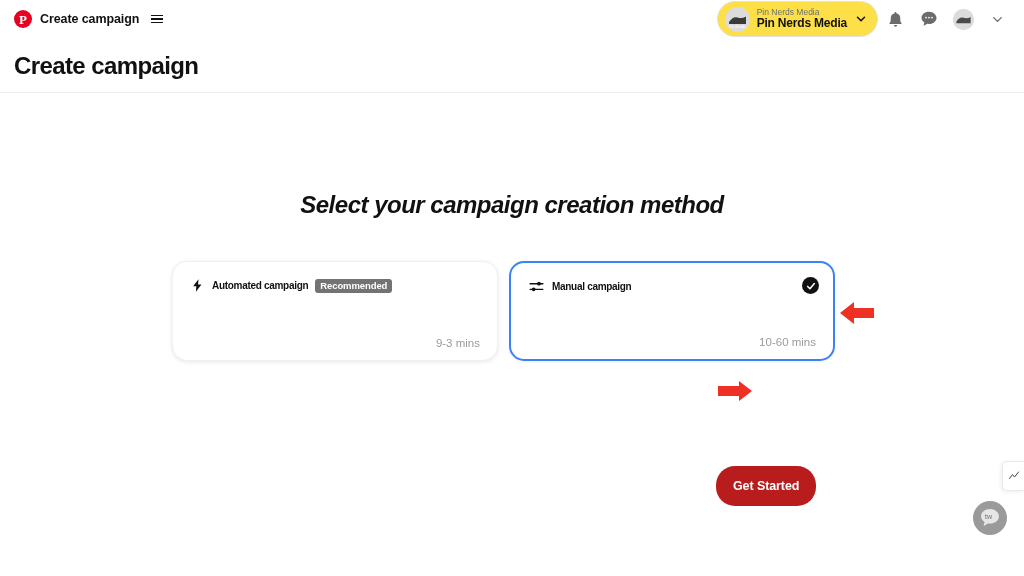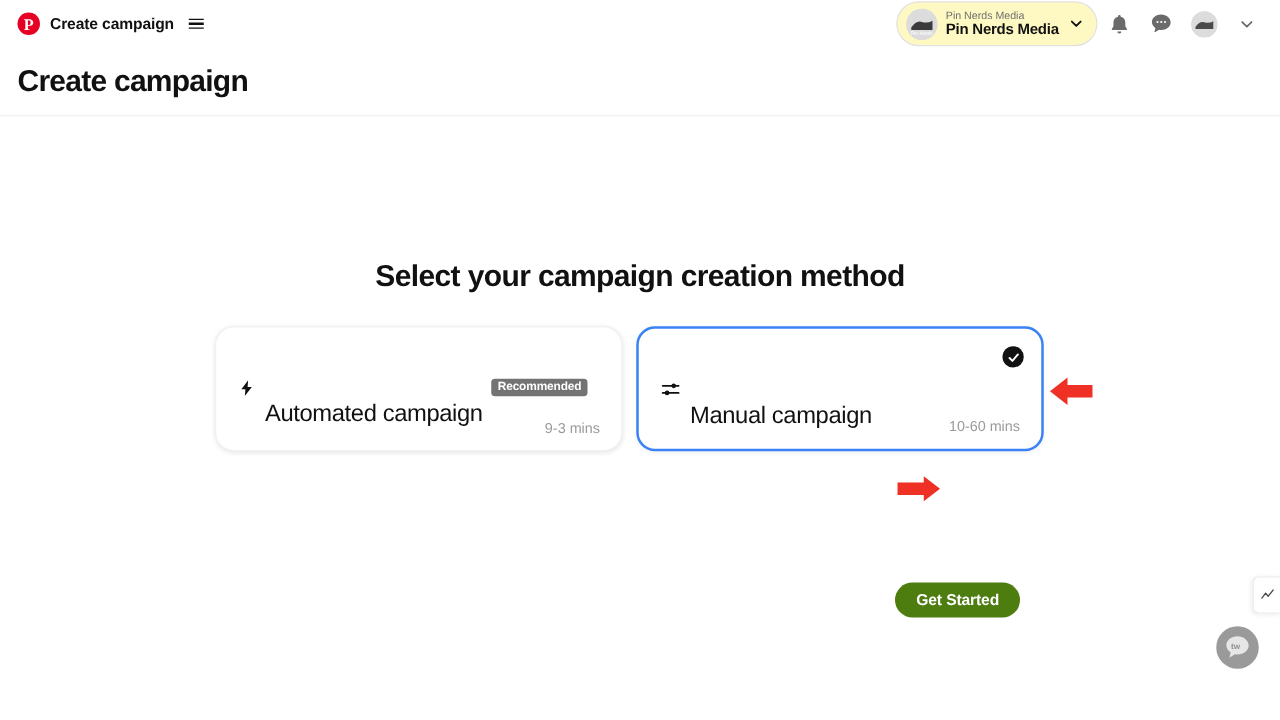--- a/index.html
+++ b/index.html
@@ -27,21 +27,21 @@
   .brand-text { font-size: 12.5px; font-weight: bold; color: #111; letter-spacing: -0.1px; }
   .hamburger { display: inline-flex; flex-direction: column; gap: 2px; margin-left: 4px; cursor: pointer; }
   .hamburger span { display: block; width: 12px; height: 1.6px; background: #111; }
 
   .topbar-right {
     margin-left: auto; display: flex; align-items: center; gap: 0; margin-right: 10px;
   }
   .acct-pill {
     display: flex; align-items: center; gap: 7px;
     border: 1px solid #e1e1e1; border-radius: 22px;
-    height: 36px; padding: 0 9px 0 7px; background: #fef9c3;
+    height: 36px; padding: 0 9px 0 7px; background: #fde047;
     cursor: pointer;
   }
   .acct-avatar {
     width: 25px; height: 25px; border-radius: 50%;
     background: #d8d8d8; flex: 0 0 auto;
     display: flex; align-items: center; justify-content: center; overflow: hidden;
   }
   .acct-lines { display: flex; flex-direction: column; line-height: 1.05; }
   .acct-sub { font-size: 8.5px; color: #6e6e6e; }
   .acct-name { font-size: 12px; font-weight: bold; color: #111; letter-spacing: -0.2px; }
@@ -62,41 +62,41 @@
     border-bottom: 1px solid #efefef; background: #fff;
   }
   .page-title {
     position: absolute; left: 14px; top: 14px;
     font-size: 24px; font-weight: bold; color: #111; letter-spacing: -0.6px;
   }
 
   
   .main { position: absolute; top: 93px; left: 0; width: 1024px; height: 483px; }
   .section-title {
-    position: absolute; top: 115px; left: 0; width: 1024px; text-align: center;
-    font-size: 24px; font-weight: bold; color: #111; letter-spacing: -0.5px;
+    position: absolute; top: 98px; left: 0; width: 1024px; text-align: center;
+    font-size: 24px; font-weight: bold; color: #111; letter-spacing: -0.5px; font-style: italic;
   }
 
   .cards { position: absolute; top: 168px; left: 172px; display: flex; gap: 11px; }
   .card {
     width: 326px; height: 100px;
     border-radius: 15px; background: #fff;
     padding: 15px 17px 0 17px;
     position: relative;
   }
   .card.unselected {
     border: 1px solid #f1f1f1;
     box-shadow: 0 1px 4px rgba(0,0,0,0.10);
   }
   .card.selected {
     border: 2px solid #3b82f6;
     box-shadow: 0 1px 3px rgba(0,0,0,0.06);
   }
   .card-head { display: flex; align-items: center; gap: 7px; }
-  .card-title { font-size: 19px; font-weight: normal; color: #111; letter-spacing: -0.3px; margin-top: 44px; }
+  .card-title { font-size: 10px; font-weight: bold; color: #111; letter-spacing: -0.3px; }
   .badge {
     background: #737373; color: #fff; font-size: 9.5px; font-weight: bold;
     border-radius: 3px; padding: 2px 5px 2.5px; line-height: 1; letter-spacing: -0.1px;
   }
   .card-desc {
     margin-top: 6px; font-size: 11.8px; color: #222; line-height: 1.32;
     max-width: 285px;
   }
   .card-time {
     position: absolute; right: 17px; bottom: 11px;
@@ -107,22 +107,22 @@
     width: 17px; height: 17px; border-radius: 50%; background: #111;
     display: flex; align-items: center; justify-content: center;
   }
 
   
   .cta-row {
     position: absolute; top: 373px; left: 716px;
     display: flex; align-items: center; gap: 14px;
   }
   .btn-primary {
-    background: #4d7c0f; color: #fff; border: none;
-    border-radius: 19px; height: 28px; padding: 0 17px;
+    background: #b91c1c; color: #fff; border: none;
+    border-radius: 19px; height: 40px; padding: 0 17px;
     font-size: 12.5px; font-weight: bold; font-family: "Liberation Sans", sans-serif;
     cursor: pointer; letter-spacing: -0.1px;
   }
 
   
   .arrow { position: absolute; }
   .arrow-card { left: 838px; top: 298px; }
   .arrow-cta { left: 716px; top: 378px; }
 
   

